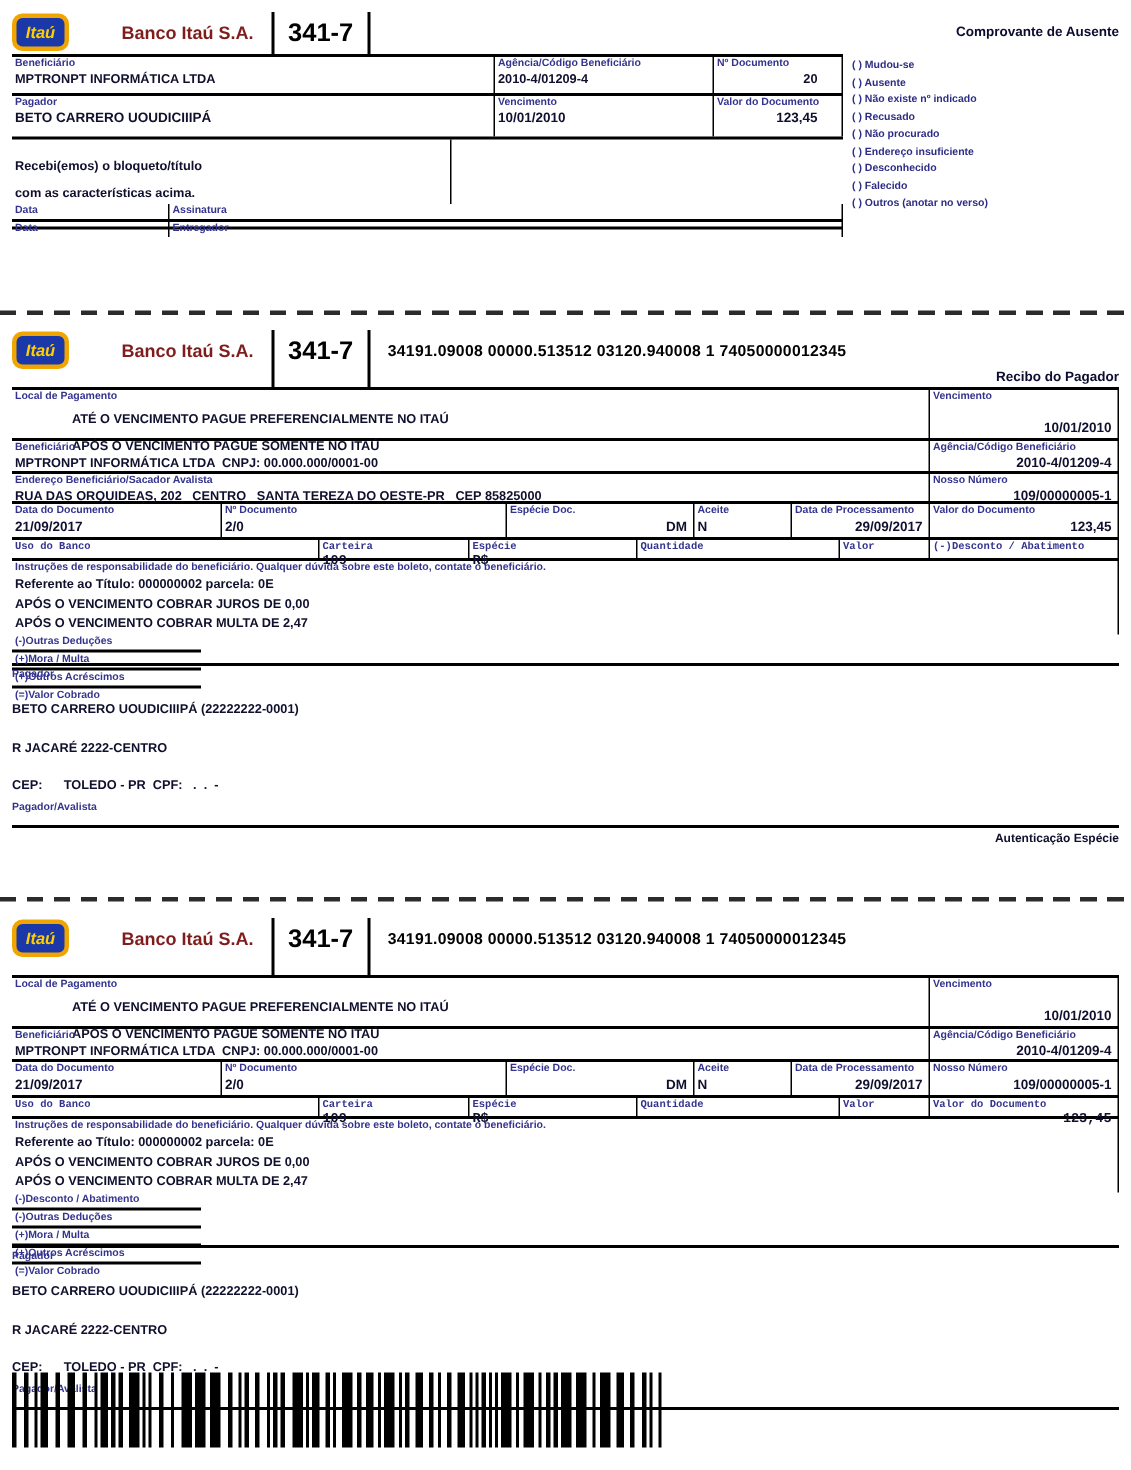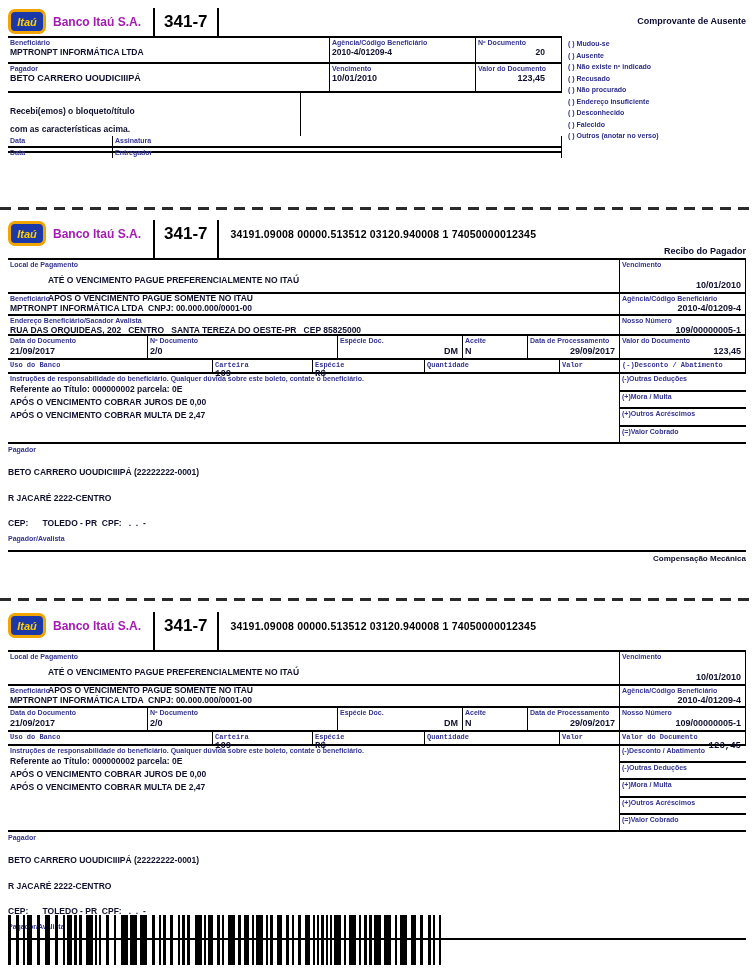--- a/index.html
+++ b/index.html
@@ -21,21 +21,21 @@
   .sep2 { top: 598px; }
 
   
   .hdr { display: flex; align-items: stretch; position: relative; }
   .hdr1 { height: 28px; }
   .hdr2 { height: 38px; }
   .logo { width: 38px; height: 25px; margin-top: 1px; background: #1a38a8;
           border: 3px solid #f0a500; border-radius: 7px;
           display: flex; align-items: center; justify-content: center;
           color: #ffcf00; font-weight: bold; font-style: italic; font-size: 11px; flex: none; }
-  .bname { font-size: 12px; font-weight: bold; color: #a21caf; padding: 7px 12px 0 7px; white-space: nowrap; }
+  .bname { font-size: 12px; font-weight: bold; color: #7f1d1d; padding: 7px 12px 0 7px; white-space: nowrap; margin-left: 28px; }
   .code { font-size: 17px; font-weight: bold; color: #000;
           border-left: 2px solid #000; border-right: 2px solid #000;
           padding: 4px 9px 0 9px; }
   .digit { font-size: 10.5px; font-weight: bold; color: #000; padding: 8px 0 0 12px;
            letter-spacing: .2px; white-space: nowrap; }
   .hdr-title { position: absolute; right: 0; font-size: 9px; font-weight: bold; color: #0c0c30; }
   .t-top { top: 8px; }
   .t-bot { bottom: 2px; }
 
   
@@ -69,21 +69,21 @@
   .cb { font-size: 7px; font-weight: bold; color: #2d2d85; line-height: 11.5px; }
 
   
   .rowA { height: 34px; }
   .lp-lines { padding-left: 38px; }
   .lp-lines .val { font-size: 8.5px; line-height: 10.5px; }
   .rowB { height: 22px; } .rowC3 { height: 20px; }
   .rowD { height: 24px; } .rowE { height: 14px; font-family: Liberation Mono, monospace; }
   .w140{width:140px}.w190{width:190px}.w125{width:125px}.w65{width:65px}.w92{width:92px}
   .w205{width:205px}.w100{width:100px}.w112{width:112px}.w135{width:135px}.w60{width:60px; border-right:1px solid #000;}
-  .rowF { display: flex; border-bottom: 2px solid #000; }
+  .rowF { display: flex; border-bottom: 2px solid #000; flex-direction: column; }
   .rf2 { height: 70px; } .rf3 { height: 86px; }
   .instr { flex: 1; border-right: 1px solid #000; padding: 1px 2px; }
   .instr .lbl { white-space: normal; }
   .instr .val { font-size: 8.5px; line-height: 13px; display: block; }
   .stack { width: 126px; flex: none; display: flex; flex-direction: column; }
   .stack > div { flex: 1; border-bottom: 2px solid #000; padding: 1px 2px; }
   .stack > div:last-child { border-bottom: none; }
   .pgd { padding: 2px 0 3px 0; }
   .pg2 { min-height: 58px; } .pg3 { min-height: 52px; }
   .pgd .val { font-size: 8.5px; line-height: 13.5px; display: block; margin-top: 12px; }
@@ -292,21 +292,21 @@
   </div>
   <div class="pgd pg2">
     <span class="lbl">Pagador</span>
     <span class="val">BETO CARRERO UOUDICIIIPÁ (22222222-0001)</span>
     <span class="val">R JACARÉ 2222-CENTRO</span>
     <span class="val pre">CEP:      TOLEDO - PR  CPF:   .  .  -</span>
   </div>
   <div class="pav">
     <span class="lbl">Pagador/Avalista</span>
   </div>
-  <div class="auth">Compensação Mecânica</div>
+  <div class="auth">Autenticação Espécie</div>
 </div>
 
 <div class="sep sep2"></div>
 
 <div class="sec s3">
   <div class="hdr hdr2">
     <div class="logo">
         <span>Itaú</span>
       </div>
     <div class="bname">Banco Itaú S.A.</div>

